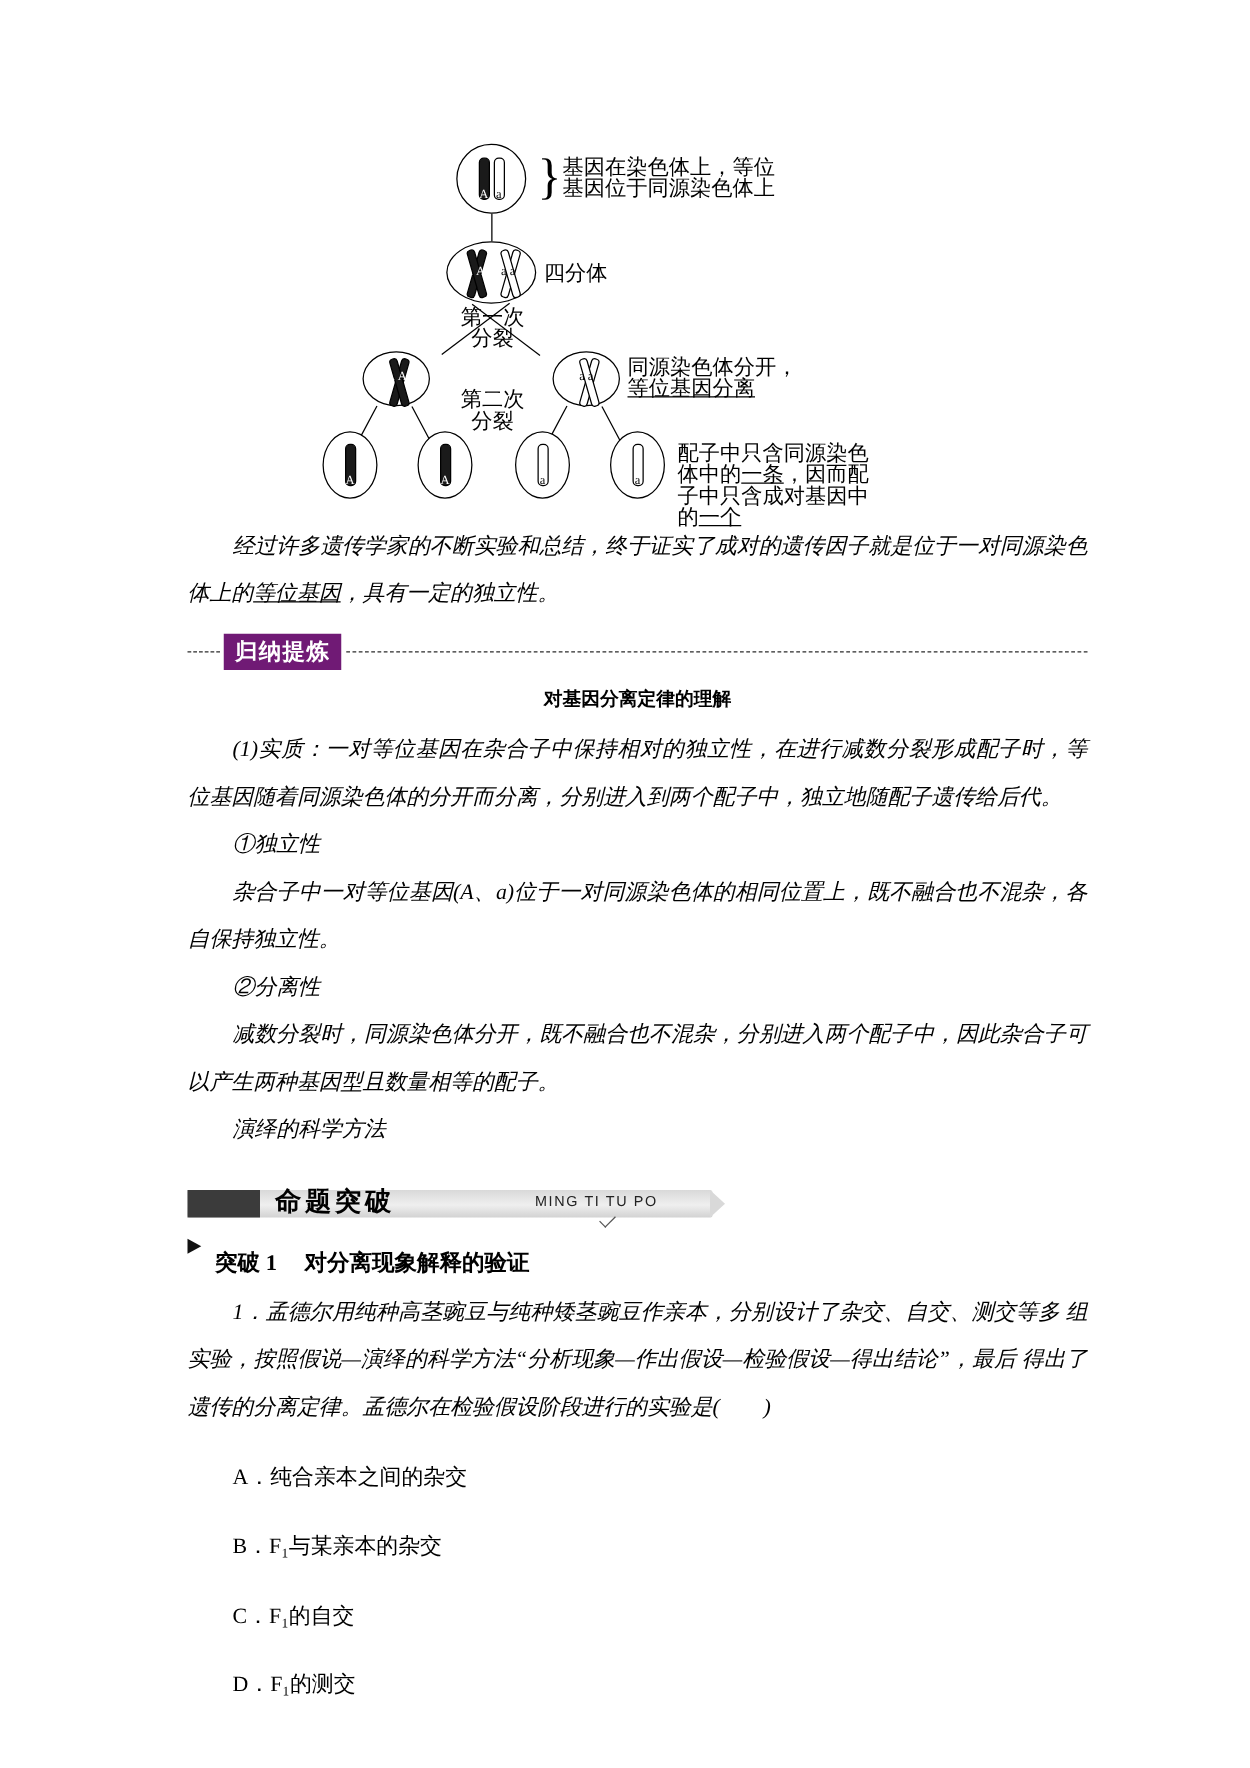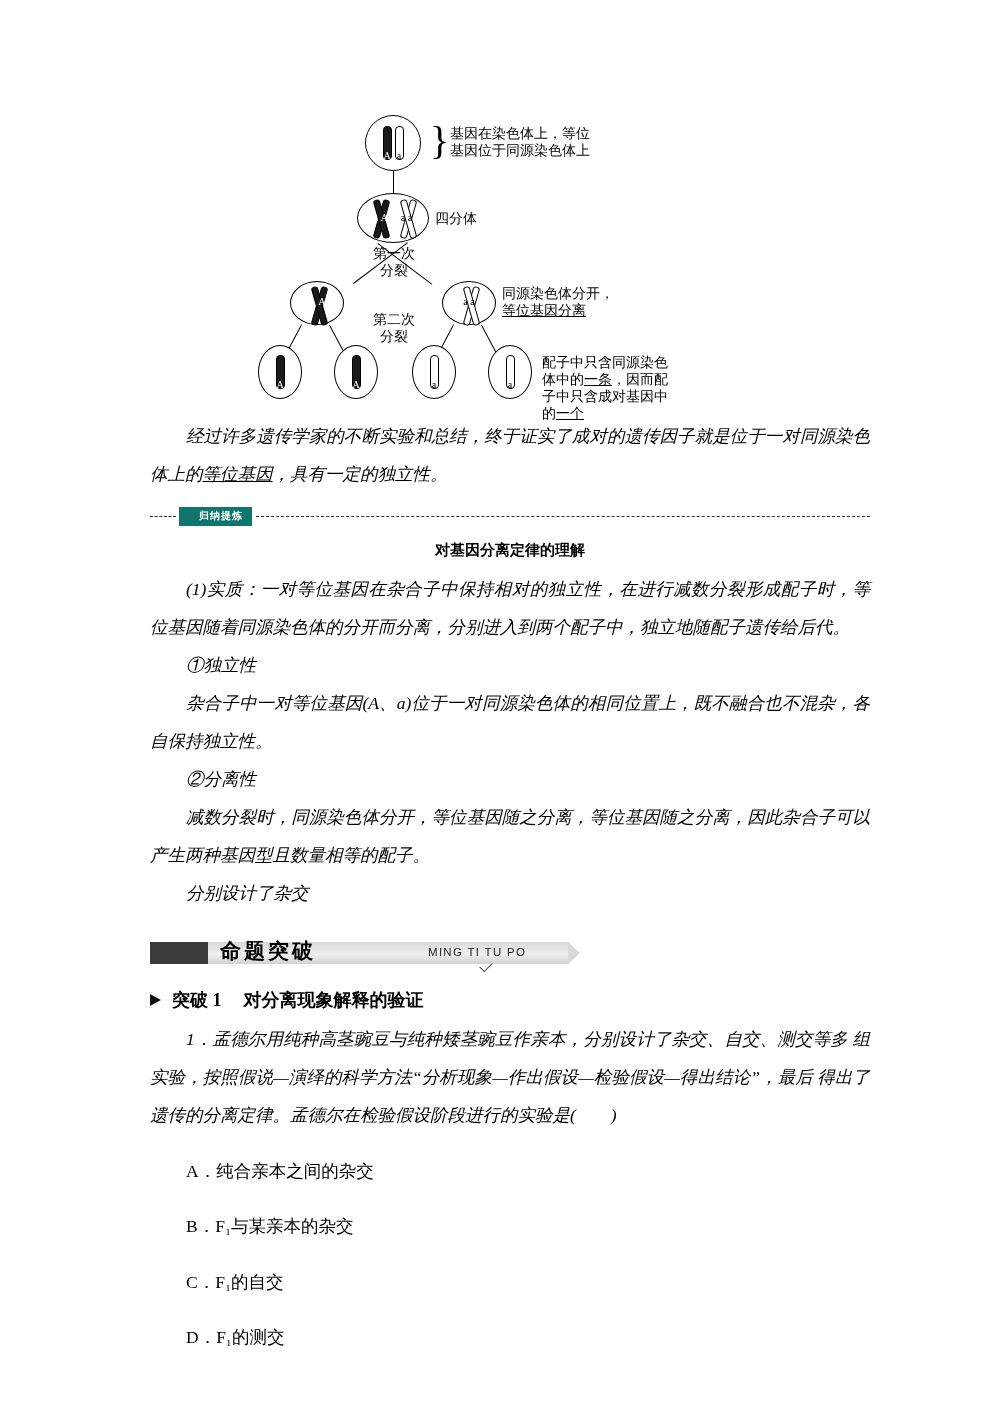--- a/index.html
+++ b/index.html
@@ -81,21 +81,21 @@
   }
   .dgLine {
     position: absolute;
     background: #000;
     height: 1.1px;
     transform-origin: 0 0;
   }
   .vline { position: absolute; width: 1.1px; background: #000; }
   .dgText {
     position: absolute;
-    font-size: 14px;
+    font-size: 17px;
     line-height: 17px;
     font-family: "Liberation Serif", serif;
   }
   .u { text-decoration: underline; }
   .brace {
     position: absolute;
     font-size: 40px;
     line-height: 40px;
     font-family: "Liberation Serif", serif;
   }
@@ -117,24 +117,24 @@
     align-items: center;
     margin-top: 14px;
     margin-bottom: 4px;
   }
   .dashLeft {
     width: 26px;
     border-top: 1.4px dashed #2b2b2b;
     margin-right: 3px;
   }
   .tagBox {
-    background: #0f766e;
+    background: #701a75;
     color: #fff;
-    font-size: 10px;
-    padding: 2px 9px 3px 20px;
+    font-size: 18px;
+    padding: 2px 9px 3px 9px;
     letter-spacing: 1px;
     font-family: "Liberation Sans", sans-serif;
     font-weight: bold;
   }
   .dashRight {
     flex: 1;
     border-top: 1.4px dashed #2b2b2b;
     margin-left: 4px;
   }
   .subTitle {
@@ -194,21 +194,21 @@
     position: absolute;
     left: 330px; top: 34px;
     width: 12px; height: 7px;
     border-left: 1.4px solid #555;
     border-bottom: 1.4px solid #555;
     transform: rotate(-45deg);
   }
 
   .breakRow {
     display: flex;
-    align-items: center;
+    align-items: flex-start;
     gap: 8px;
     font-size: 18px;
     font-weight: bold;
     line-height: 40px;
     margin-top: 6px;
   }
   .flagIcon {
     display: inline-block;
     width: 14px; height: 14px;
     position: relative;
@@ -332,22 +332,22 @@
     <div class="tagBox">归纳提炼</div>
     <div class="dashRight"></div>
   </div>
 
   <div class="subTitle">对基因分离定律的理解</div>
 
   <p class="para indent">(1)实质：一对等位基因在杂合子中保持相对的独立性，在进行减数分裂形成配子时，等位基因随着同源染色体的分开而分离，分别进入到两个配子中，独立地随配子遗传给后代。</p>
   <p class="para indent">①独立性</p>
   <p class="para indent">杂合子中一对等位基因(A、a)位于一对同源染色体的相同位置上，既不融合也不混杂，各自保持独立性。</p>
   <p class="para indent">②分离性</p>
-  <p class="para indent">减数分裂时，同源染色体分开，等位基因随之分离，等位基因随之分离，因此杂合子可以产生两种基因型且数量相等的配子。</p>
-  <p class="para indent">分别设计了杂交</p>
+  <p class="para indent">减数分裂时，同源染色体分开，既不融合也不混杂，分别进入两个配子中，因此杂合子可以产生两种基因型且数量相等的配子。</p>
+  <p class="para indent">演绎的科学方法</p>
 
   <div class="banner">
     <div class="bannerBar"></div>
     <div class="bannerDark"></div>
     <div class="bannerTitle">命题突破</div>
     <div class="bannerPinyin">MING TI TU PO</div>
     <div class="bannerChev"></div>
   </div>
 
   <div class="breakRow">

